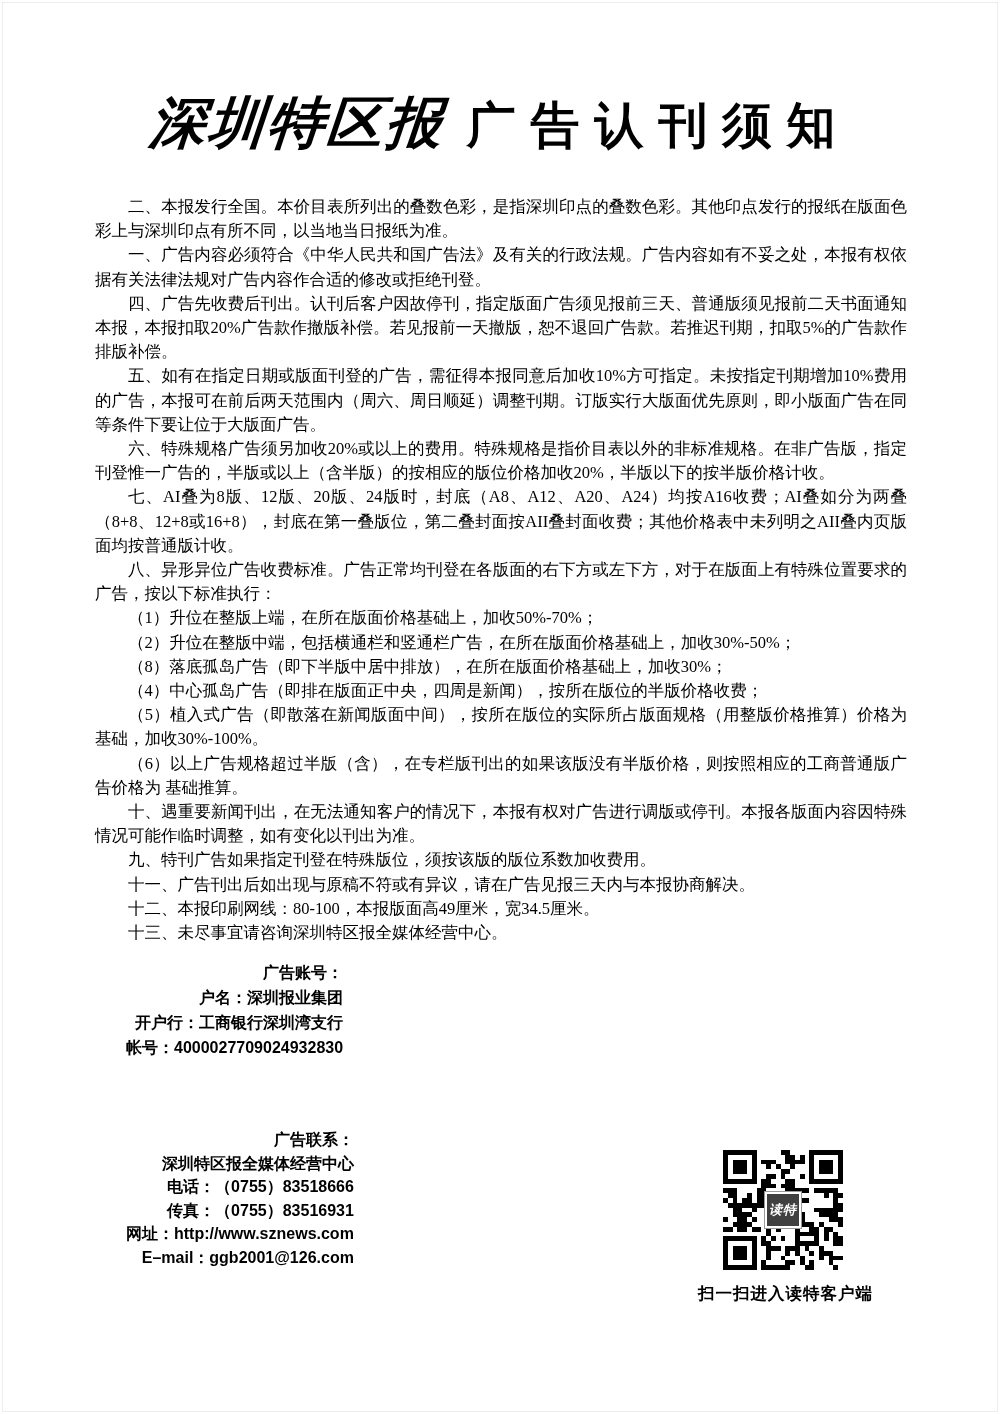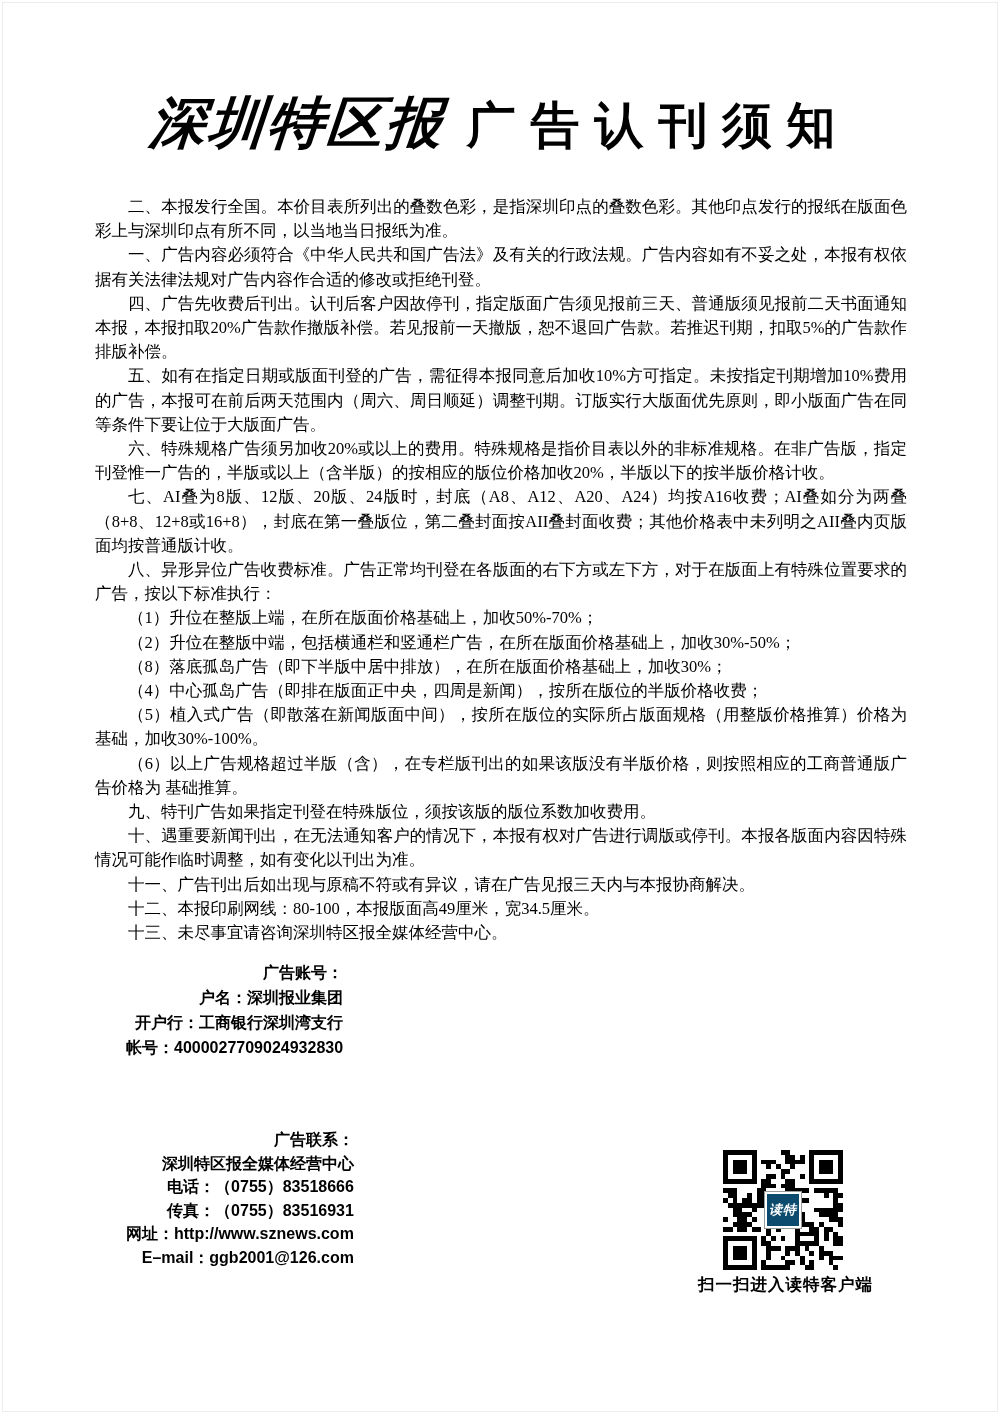--- a/index.html
+++ b/index.html
@@ -58,28 +58,29 @@
   .qr-wrap {
     position: absolute; left: 698px; top: 1150px; width: 170px;
     text-align: center;
   }
   .qr-box { position: relative; display: inline-block; width: 120px; height: 120px; }
   .qr-box svg { display: block; }
   .qr-logo {
     position: absolute; left: 50%; top: 50%;
     transform: translate(-50%, -50%);
     width: 32px; height: 32px; line-height: 32px;
-    background: #0c4a6e; color: #fff;
+    background: #404040; color: #fff;
     border: 2px solid #fff;
     box-shadow: 0 0 0 1px #9a9a9a;
     font-family: "DejaVu Serif", serif;
     font-weight: bold; font-style: italic; font-size: 13px;
     text-align: center; letter-spacing: 1px;
   }
   .qr-caption {
+    margin-top: 9px;
     font-family: "Liberation Sans", sans-serif;
     font-weight: bold; font-size: 16.5px;
     letter-spacing: 1px; white-space: nowrap;
   }
 </style>
 </head>
 <body>
 
 <div class="page-border"></div>
 
@@ -94,22 +95,22 @@
   <p>五、如有在指定日期或版面刊登的广告，需征得本报同意后加收10%方可指定。未按指定刊期增加10%费用的广告，本报可在前后两天范围内（周六、周日顺延）调整刊期。订版实行大版面优先原则，即小版面广告在同等条件下要让位于大版面广告。</p>
   <p>六、特殊规格广告须另加收20%或以上的费用。特殊规格是指价目表以外的非标准规格。在非广告版，指定刊登惟一广告的，半版或以上（含半版）的按相应的版位价格加收20%，半版以下的按半版价格计收。</p>
   <p>七、AI叠为8版、12版、20版、24版时，封底（A8、A12、A20、A24）均按A16收费；AI叠如分为两叠（8+8、12+8或16+8），封底在第一叠版位，第二叠封面按AII叠封面收费；其他价格表中未列明之AII叠内页版面均按普通版计收。</p>
   <p>八、异形异位广告收费标准。广告正常均刊登在各版面的右下方或左下方，对于在版面上有特殊位置要求的广告，按以下标准执行：</p>
   <p>（1）升位在整版上端，在所在版面价格基础上，加收50%-70%；</p>
   <p>（2）升位在整版中端，包括横通栏和竖通栏广告，在所在版面价格基础上，加收30%-50%；</p>
   <p>（8）落底孤岛广告（即下半版中居中排放），在所在版面价格基础上，加收30%；</p>
   <p>（4）中心孤岛广告（即排在版面正中央，四周是新闻），按所在版位的半版价格收费；</p>
   <p>（5）植入式广告（即散落在新闻版面中间），按所在版位的实际所占版面规格（用整版价格推算）价格为基础，加收30%-100%。</p>
   <p>（6）以上广告规格超过半版（含），在专栏版刊出的如果该版没有半版价格，则按照相应的工商普通版广告价格为 基础推算。</p>
+  <p>十、遇重要新闻刊出，在无法通知客户的情况下，本报有权对广告进行调版或停刊。本报各版面内容因特殊情况可能作临时调整，如有变化以刊出为准。</p>
   <p>九、特刊广告如果指定刊登在特殊版位，须按该版的版位系数加收费用。</p>
-  <p>十、遇重要新闻刊出，在无法通知客户的情况下，本报有权对广告进行调版或停刊。本报各版面内容因特殊情况可能作临时调整，如有变化以刊出为准。</p>
   <p>十一、广告刊出后如出现与原稿不符或有异议，请在广告见报三天内与本报协商解决。</p>
   <p>十二、本报印刷网线：80-100，本报版面高49厘米，宽34.5厘米。</p>
   <p>十三、未尽事宜请咨询深圳特区报全媒体经营中心。</p>
 </div>
 
 <div class="account-block">
   <div>广告账号：</div>
   <div>户名：深圳报业集团</div>
   <div>开户行：工商银行深圳湾支行</div>
   <div>帐号：4000027709024932830</div>

